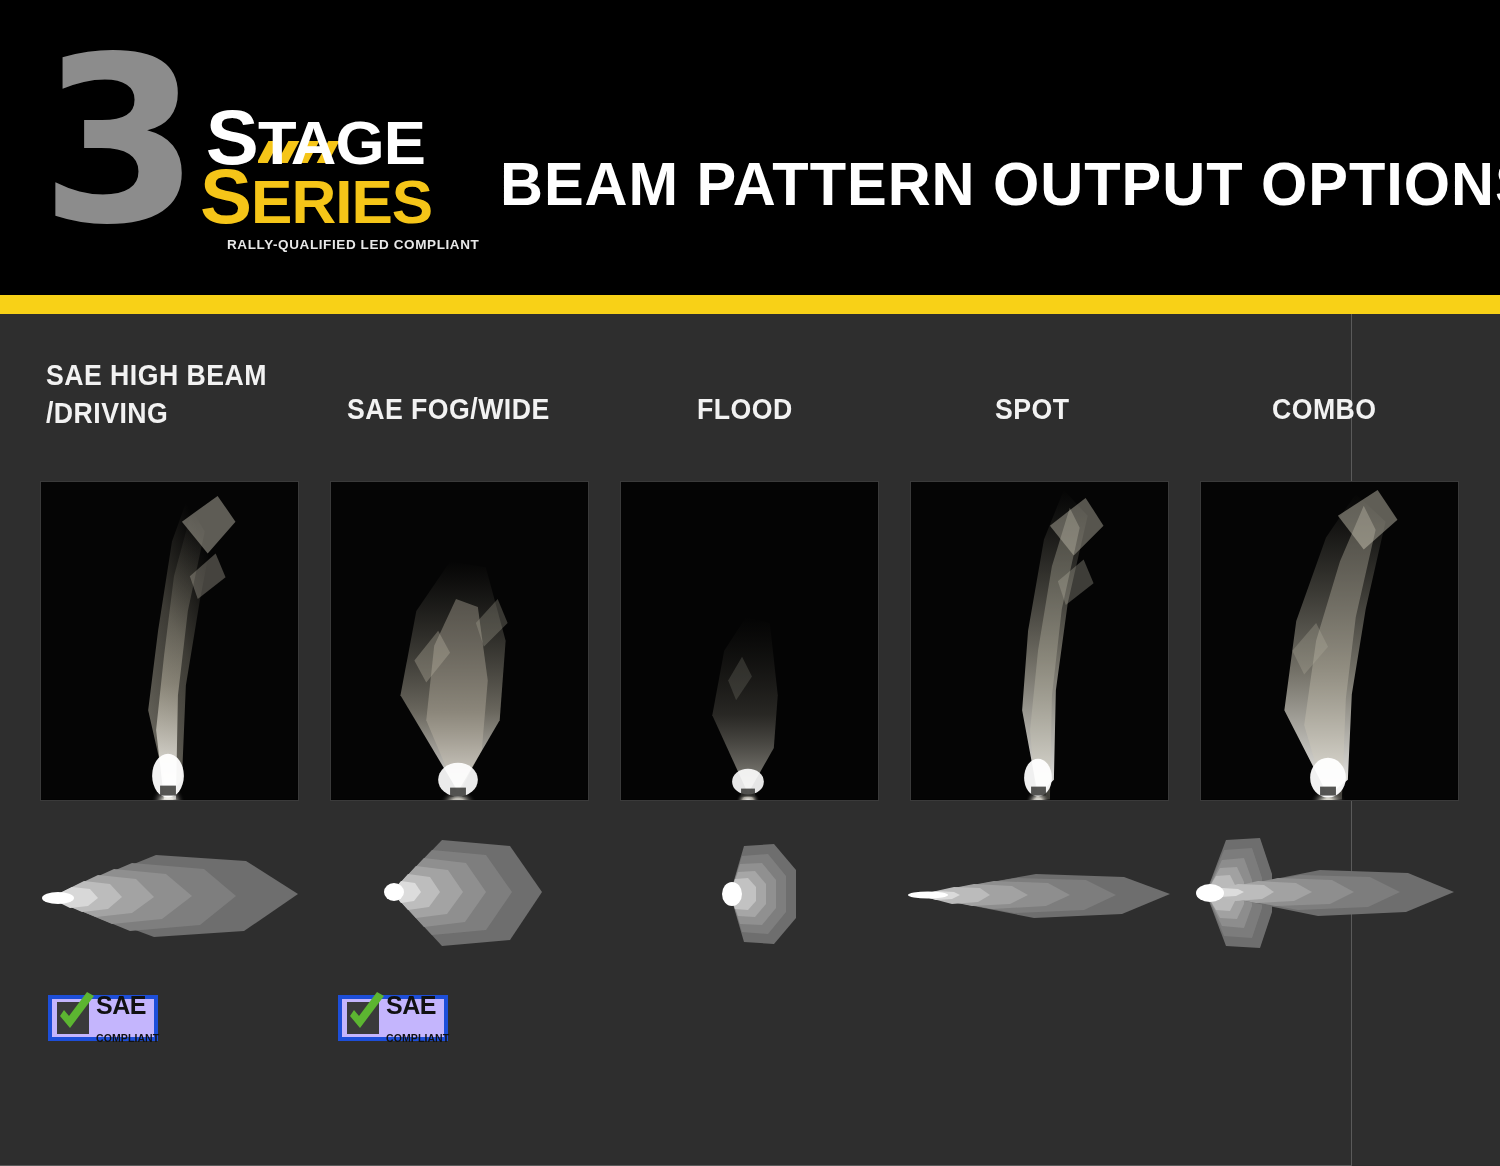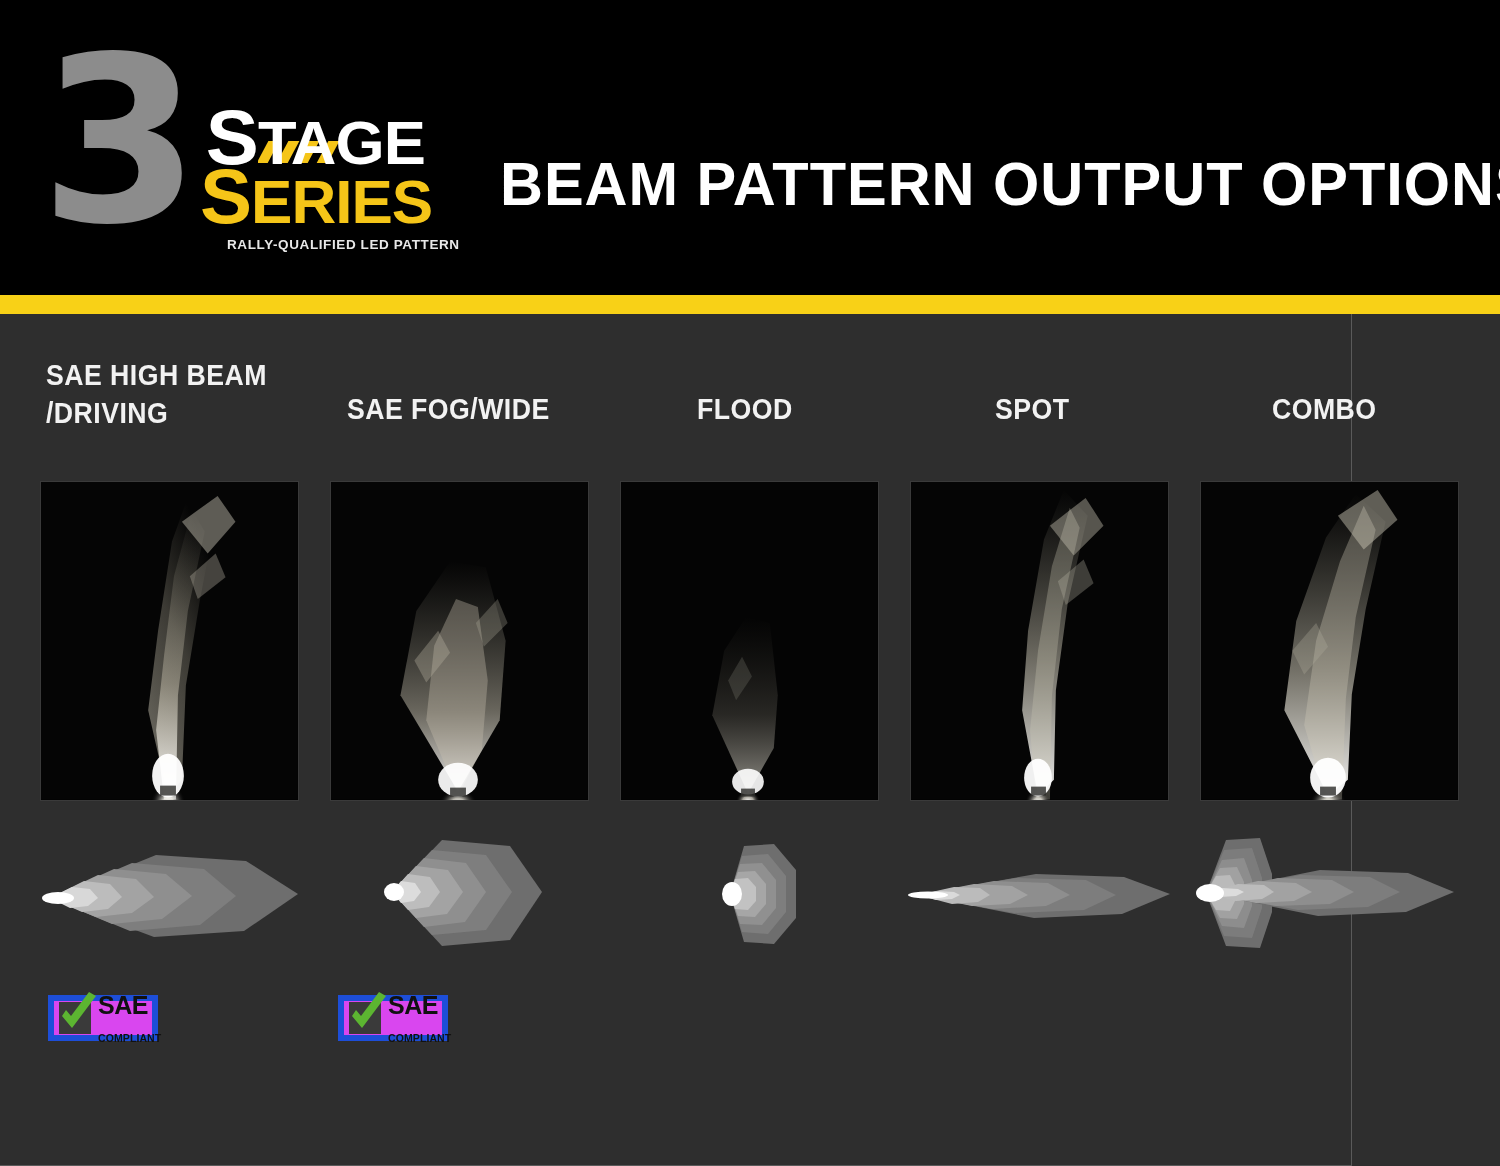--- a/index.html
+++ b/index.html
@@ -100,22 +100,22 @@
   }
   .photo .scene { position:absolute; inset:0; }
 
   
   .beam { position:absolute; }
 
   
   .sae-badge {
     position:absolute;
     width:110px; height:46px;
-    background:#d946ef;
-    border:6px solid #1d4ed8;
+    background:#c4b5fd;
+    border:4px solid #1d4ed8;
     display:flex; align-items:center;
   }
   .sae-box {
     width:32px; height:32px; margin-left:5px;
     background:#3a3a3a; position:relative; flex:0 0 auto;
   }
   .sae-check {
     position:absolute; left:-3px; top:-10px;
     width:44px; height:44px;
   }
@@ -141,21 +141,21 @@
 
     <span class="stripes">
       <i style="left:4px"></i>
         <i style="left:24px"></i>
         <i style="left:44px"></i>
         <i style="left:64px"></i>
     </span>
 
     <span class="logo-stage"><span class="cap">S</span><span>TAGE</span></span>
     <span class="logo-series"><span class="cap">S</span><span>ERIES</span></span>
-    <span class="logo-tag">RALLY-QUALIFIED LED PATTERN</span>
+    <span class="logo-tag">RALLY-QUALIFIED LED COMPLIANT</span>
   </div>
 
   <div id="title">BEAM PATTERN OUTPUT OPTIONS</div>
 </div>
 
 <div id="yellow-bar"></div>
 
 <div id="content">
 
   <div class="col">

